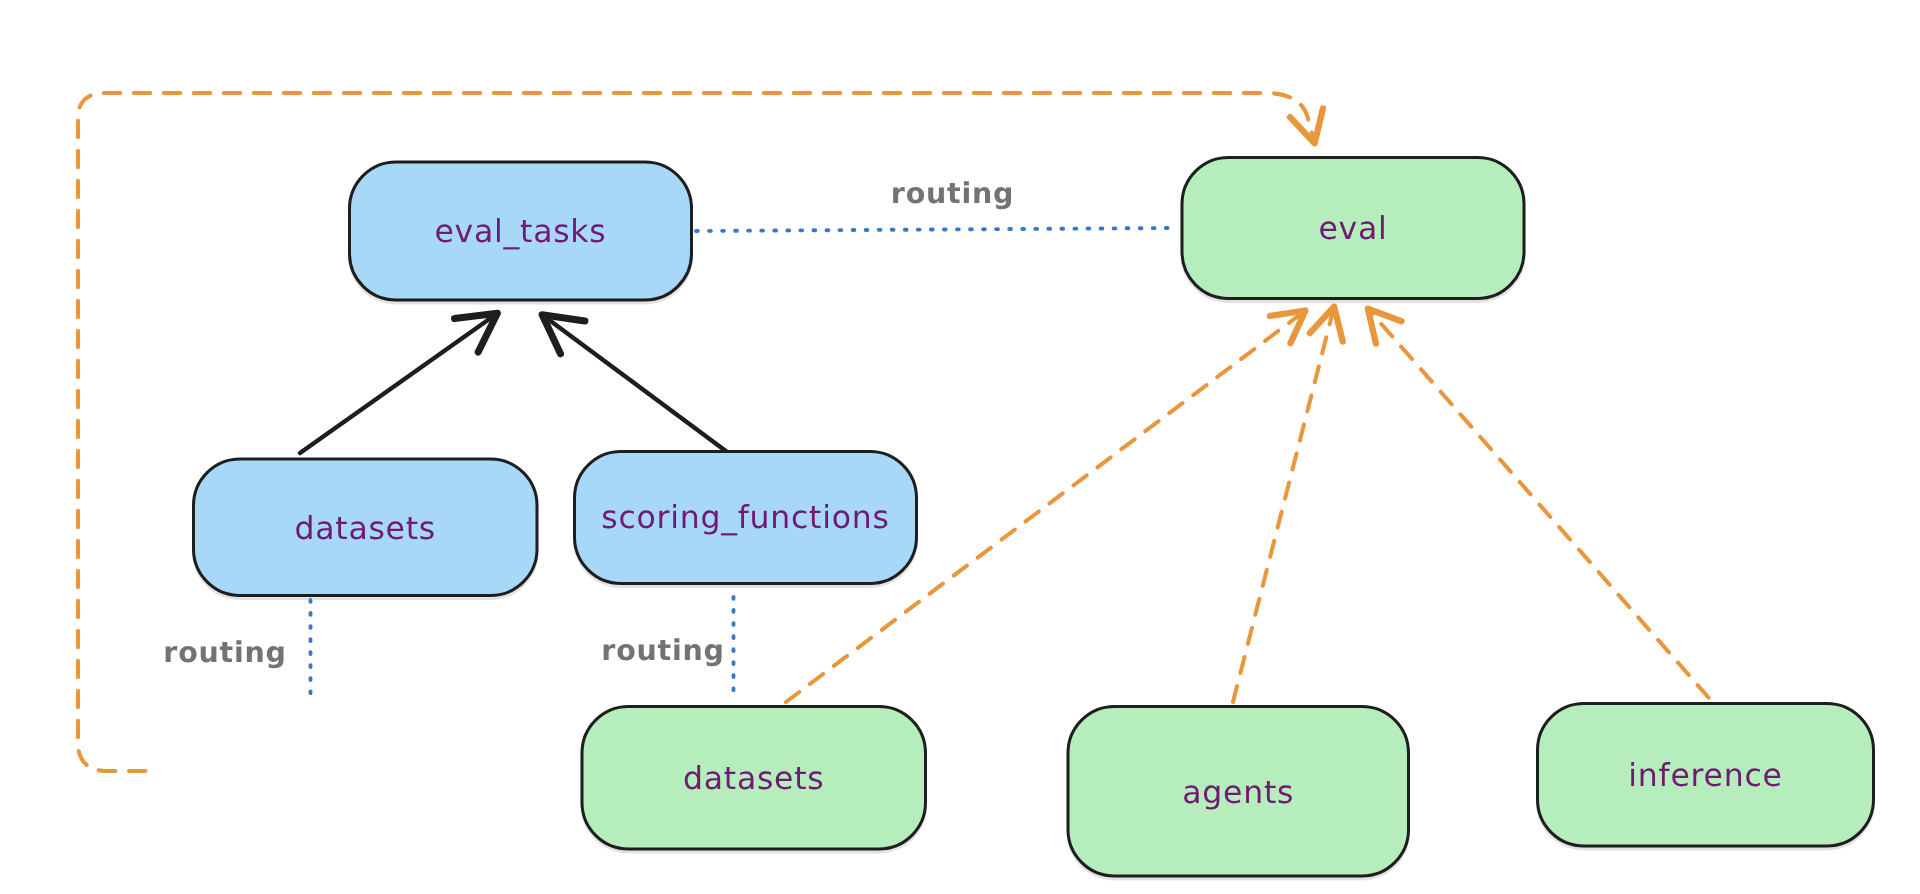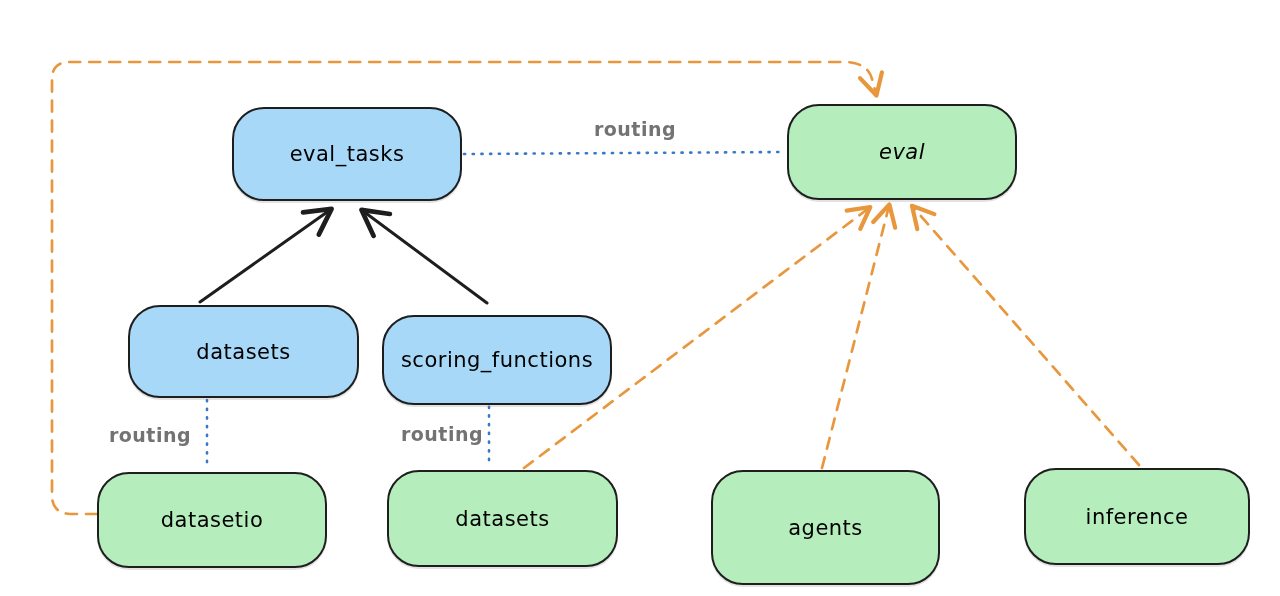--- a/index.html
+++ b/index.html
@@ -27,21 +27,21 @@
     position: absolute;
     display: flex;
     align-items: center;
     justify-content: center;
     border: 2.5px solid #1e1e1e;
     border-radius: 32px;
     box-sizing: border-box;
     box-shadow: 0 2px 0 rgba(140,140,140,0.25);
     font-size: 21px;
     letter-spacing: 0.5px;
-    color: #000000;
+    color: #701a75;
     text-align: center;
   }
   .node.blue  { background: #a7d8f8; }
   .node.green { background: #b5eebc; }
   .edge-label {
     position: absolute;
     color: #737373;
     font-weight: bold;
     font-size: 19px;
     letter-spacing: 0.5px;
@@ -74,35 +74,32 @@
     <path d="M97,514 L70,514 Q53,513 52,497 L52,79 Q52,63 68,62 L846,62 Q868,63 872,79 L876,94" fill="none" stroke="#e8973c" stroke-width="2.7" stroke-linecap="round" stroke-dasharray="11 9" marker-end="url(#arrow-orange)"></path>
     <path d="M524,468 L869,208" fill="none" stroke="#e8973c" stroke-width="2.7" stroke-linecap="round" stroke-dasharray="11 9" marker-end="url(#arrow-orange)"></path>
     <path d="M822,468 L889,206" fill="none" stroke="#e8973c" stroke-width="2.7" stroke-linecap="round" stroke-dasharray="11 9" marker-end="url(#arrow-orange)"></path>
     <path d="M1139,465 L913,207" fill="none" stroke="#e8973c" stroke-width="2.7" stroke-linecap="round" stroke-dasharray="11 9" marker-end="url(#arrow-orange)"></path>
   </svg>
 
   <div class="node blue" style="left:232px; top:107px; width:230px; height:94px;">
     <span>eval_tasks</span>
   </div>
 
-  <div class="node green" style="left:787px; top:104px; width:230px; height:96px;font-style:italic;">
+  <div class="node green" style="left:787px; top:104px; width:230px; height:96px;">
     <span>eval</span>
   </div>
 
   <div class="node blue" style="left:99px; top:305px; width:231px; height:93px;margin-left:29px;">
     <span>datasets</span>
   </div>
 
-  <div class="node blue" style="left:382px; top:315px; width:230px; height:90px;">
+  <div class="node blue" style="left:382px; top:300px; width:230px; height:90px;">
     <span>scoring_functions</span>
   </div>
 
-  <div class="node green" style="left:97px; top:472px; width:230px; height:96px;">
-    <span>datasetio</span>
-  </div>
 
   <div class="node green" style="left:387px; top:470px; width:231px; height:97px;">
     <span>datasets</span>
   </div>
 
   <div class="node green" style="left:711px; top:470px; width:229px; height:115px;">
     <span>agents</span>
   </div>
 
   <div class="node green" style="left:1024px; top:468px; width:226px; height:97px;">

